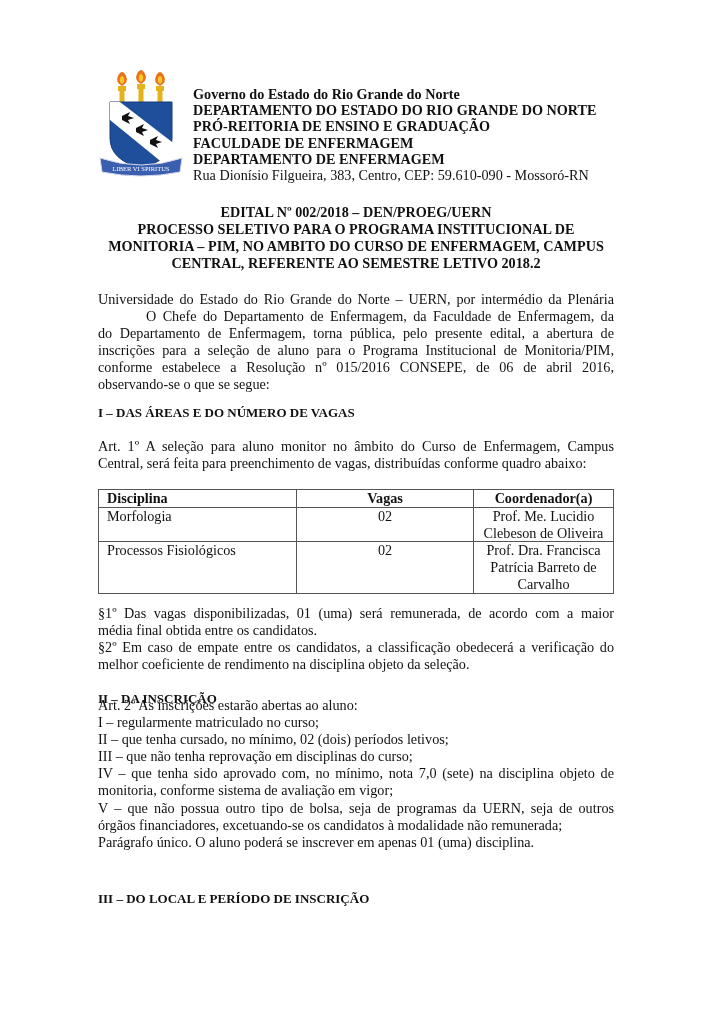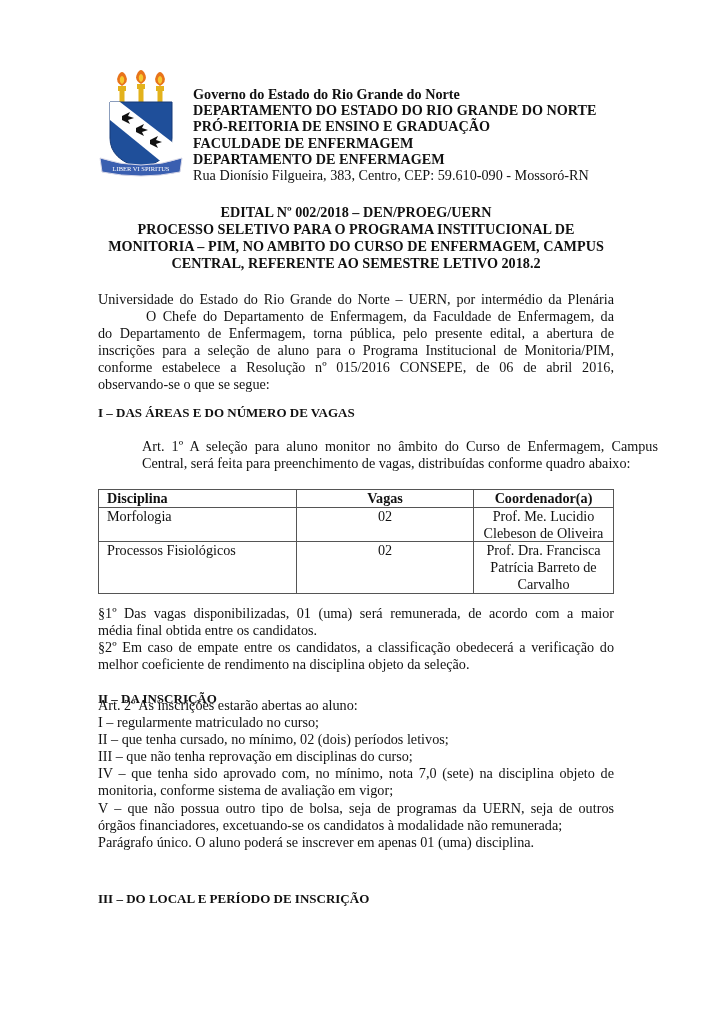--- a/index.html
+++ b/index.html
@@ -87,21 +87,21 @@
   <span class="ln">Universidade do Estado do Rio Grande do Norte – UERN, por intermédio da Plenária</span>
   <span class="ln" style="padding-left:48px;">O Chefe do Departamento de Enfermagem, da Faculdade de Enfermagem, da</span>
   <span class="ln">do Departamento de Enfermagem, torna pública, pelo presente edital, a abertura de</span>
   <span class="ln">inscrições para a seleção de aluno para o Programa Institucional de Monitoria/PIM,</span>
   <span class="ln">conforme estabelece a Resolução nº 015/2016 CONSEPE, de 06 de abril 2016,</span>
   <span class="ln last">observando-se o que se segue:</span>
 </div>
 
 <div class="abs h" style="top:405px;">I – DAS ÁREAS E DO NÚMERO DE VAGAS</div>
 
-<div class="abs para" style="top:438px;margin-left:44px;">
+<div class="abs para" style="top:438px;">
   <span class="ln">Art. 1º A seleção para aluno monitor no âmbito do Curso de Enfermagem, Campus</span>
   <span class="ln last">Central, será feita para preenchimento de vagas, distribuídas conforme quadro abaixo:</span>
 </div>
 
 <table class="vagas">
   <tbody>
       <tr>
     <th class="c1">Disciplina</th>
     <th class="c2">Vagas</th>
     <th class="c3">Coordenador(a)</th>

